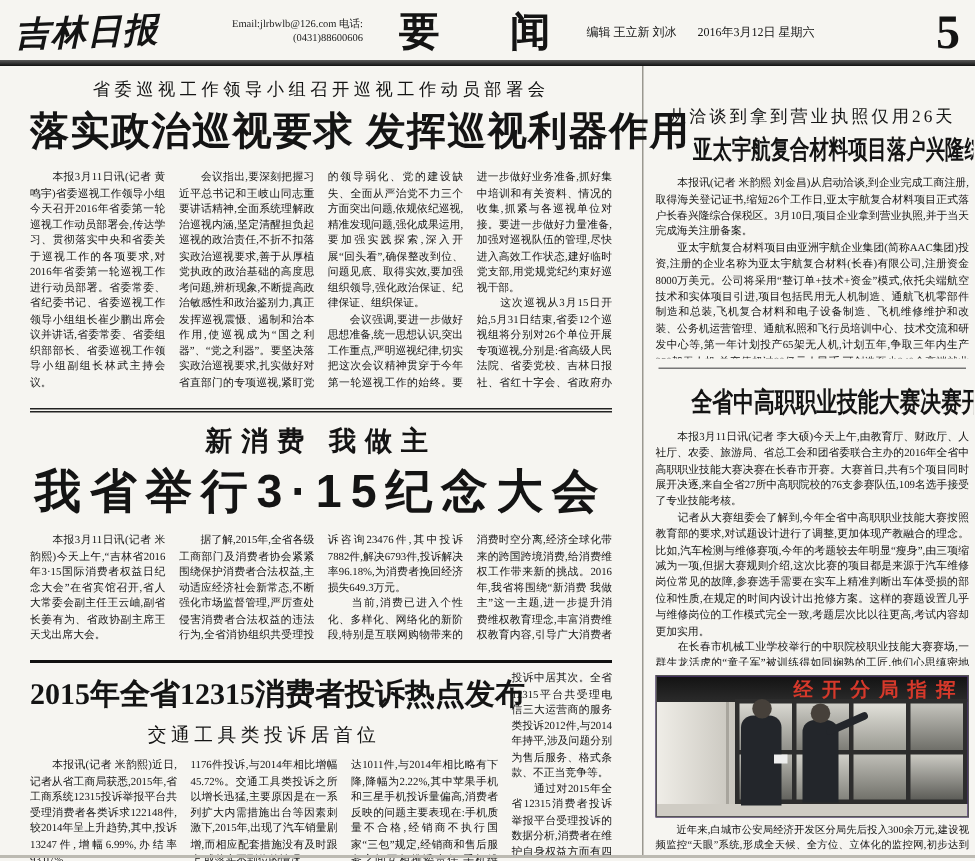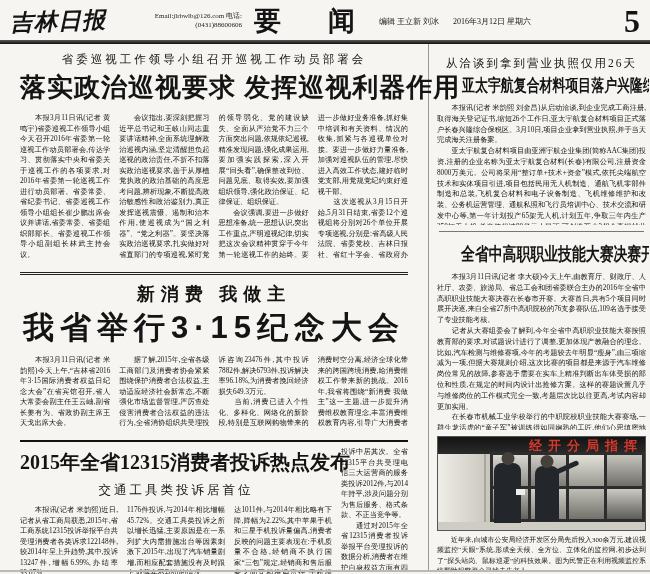--- a/index.html
+++ b/index.html
@@ -5,29 +5,29 @@
   html,body{margin:0;padding:0;}
   body{
     width:650px;height:574px;overflow:hidden;position:relative;
     background:#f6f5f1;color:#141414;
     font-family:"Liberation Serif","DejaVu Serif",serif;
   }
   
   .masthead{display:flex;align-items:center;height:38px;padding:4px 10px 0 10px;box-sizing:border-box;}
   .logo{font-size:23px;font-weight:bold;font-style:italic;transform:rotate(-2deg);white-space:nowrap;letter-spacing:1px;}
   .contact{font-size:7px;margin-left:8px;width:128px;line-height:1.25;color:#222;text-align:right;}
-  .section-title{font-size:27px;font-weight:900;letter-spacing:10px;margin-left:12px;white-space:nowrap;font-family:"Liberation Sans",sans-serif;}
+  .section-title{font-size:27px;font-weight:900;letter-spacing:10px;margin-left:24px;white-space:nowrap;font-family:"Liberation Sans",sans-serif;}
   .editors{font-size:8px;margin-left:14px;white-space:nowrap;}
   .pagedate{font-size:8px;margin-left:14px;white-space:nowrap;}
   .pagenum{font-size:32px;font-weight:900;margin-left:auto;line-height:1;font-family:"Liberation Serif",serif;}
   .head-rule{height:4px;background:linear-gradient(#5a5a5a,#101010);margin:2px 0 0 0;}
   
   .main{display:flex;height:528px;}
   .left-sec{width:429px;border-right:1px solid #9a9890;padding:0 20px;box-sizing:border-box;}
-  .right-sec{width:220px;padding:0 3px 0 8px;box-sizing:border-box;overflow:hidden;}
+  .right-sec{width:220px;padding:14px 3px 0 8px;box-sizing:border-box;overflow:hidden;}
   
   .kicker{margin-top:8px;font-size:11.5px;text-align:center;letter-spacing:3px;}
   .headline-xl{font-size:26px;font-weight:900;text-align:center;margin:3px 0 8px;letter-spacing:1px;white-space:nowrap;font-family:"Liberation Sans",sans-serif;}
   .body4{column-count:4;column-gap:9px;font-size:7.2px;line-height:1.46;text-align:justify;white-space:pre-line;height:152px;overflow:hidden;}
   .sep-double{margin-top:7px;height:3px;border-top:1px solid #222;border-bottom:1px solid #222;box-sizing:border-box;}
   .kicker-b{margin-top:7px;font-size:18px;text-align:center;letter-spacing:6px;font-weight:bold;}
   .headline-xxl{font-size:31px;font-weight:900;text-align:center;margin:1px 0 6px;letter-spacing:6px;white-space:nowrap;font-family:"Liberation Sans",sans-serif;}
   .body4b{column-count:4;column-gap:9px;font-size:7.2px;line-height:1.46;text-align:justify;white-space:pre-line;height:78px;overflow:hidden;}
   .sep-thick{margin-top:7px;height:2px;background:#111;}
   .tousu{display:flex;gap:9px;margin-top:5px;height:148px;overflow:hidden;}

